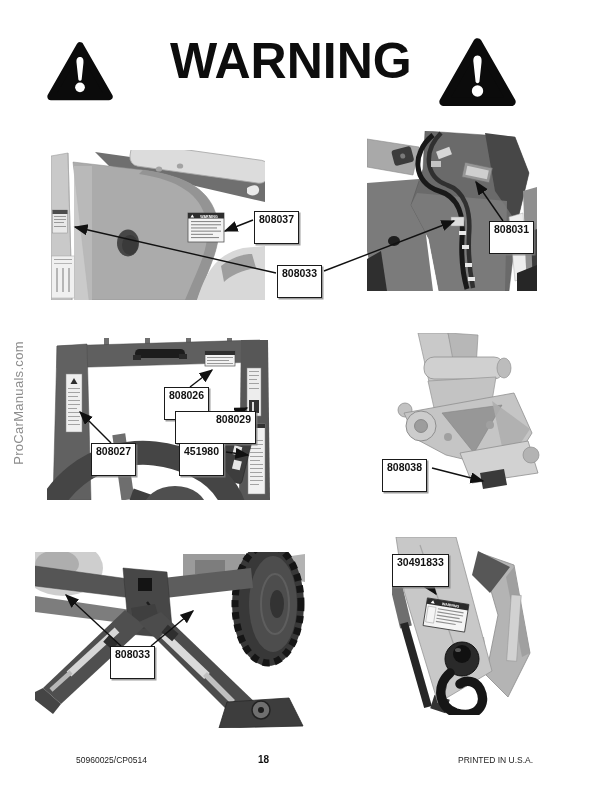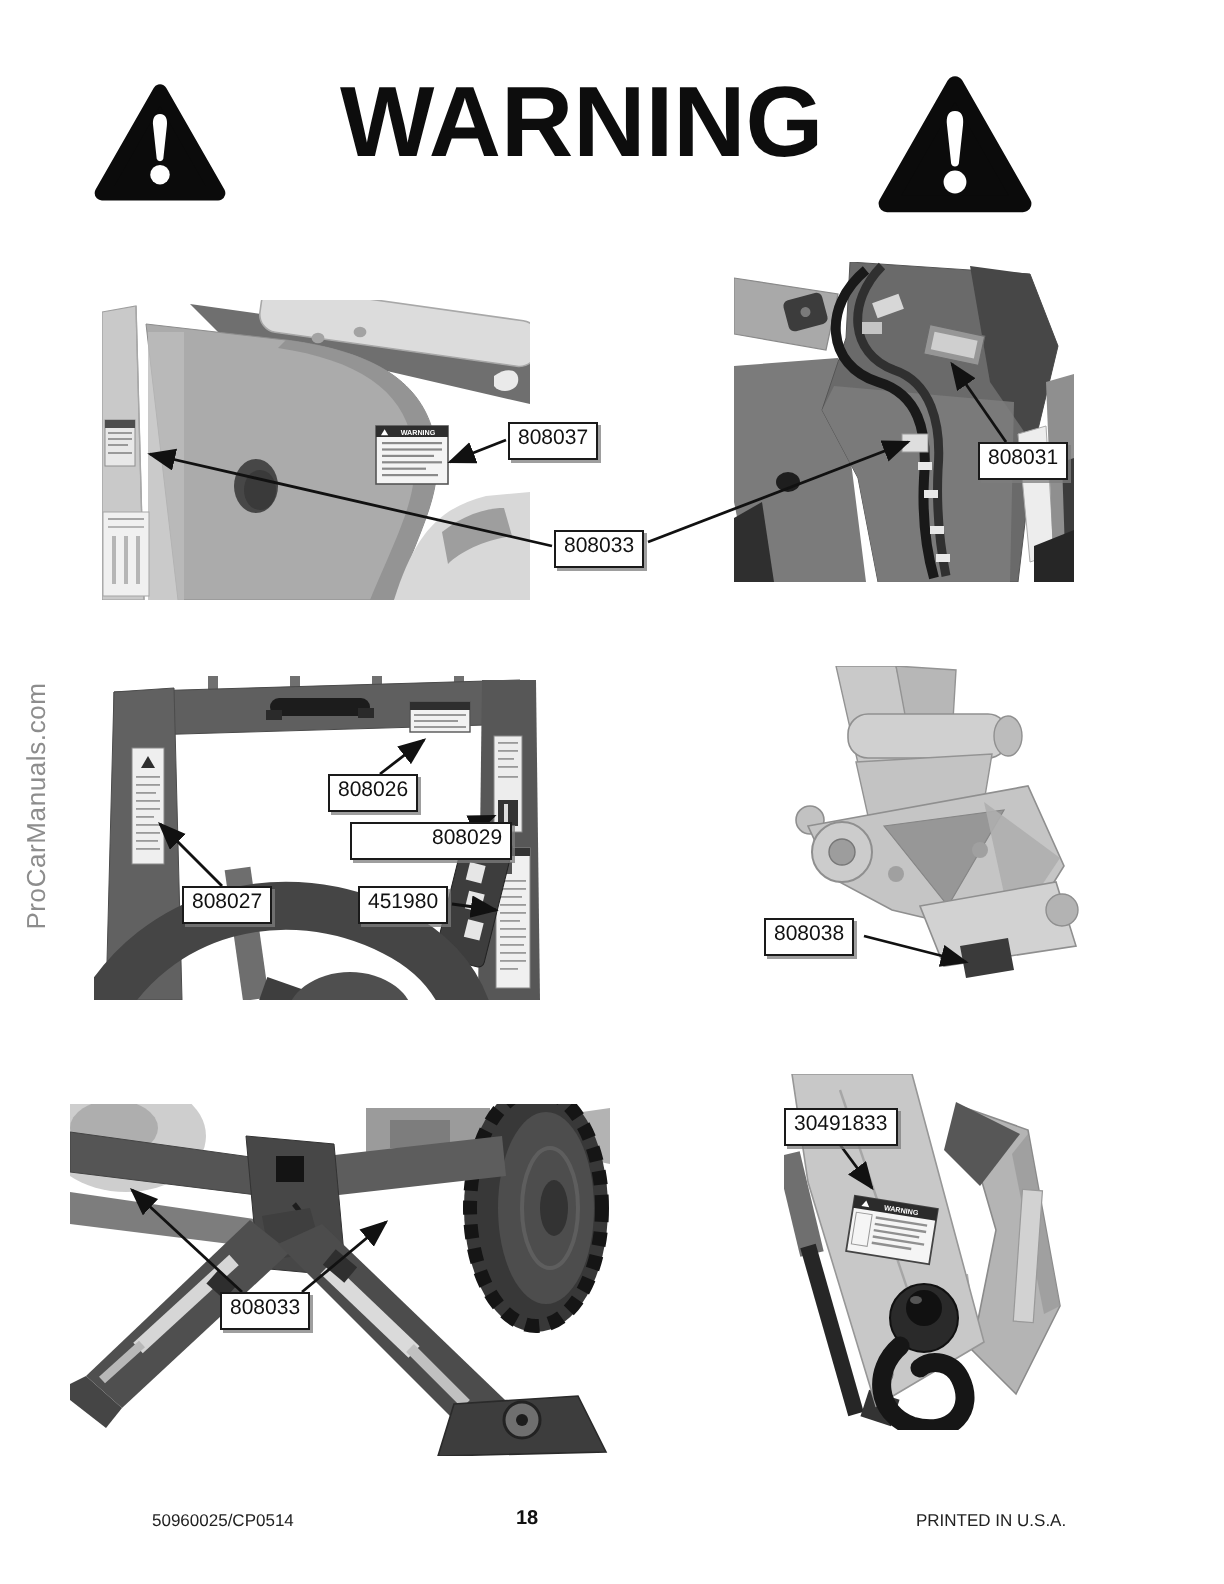--- a/index.html
+++ b/index.html
@@ -26,22 +26,22 @@
   .fig2 { left:367px; top:131px; width:170px; height:160px; }
   .fig3 { left:47px;  top:338px; width:223px; height:162px; }
   .fig4 { left:388px; top:333px; width:163px; height:164px; }
   .fig5 { left:35px;  top:552px; width:270px; height:176px; }
   .fig6 { left:392px; top:537px; width:145px; height:178px; }
 
   .arrows { position:absolute; left:0; top:0; width:612px; height:792px;
             pointer-events:none; z-index:5; }
 
   .callout { position:absolute; z-index:6; background:#ffffff; border:1px solid #1a1a1a;
-             height:19px; line-height:15px; padding:0 4px; font-size:10.5px; color:#111;
-             box-shadow:1.5px 1.5px 0 rgba(125,125,125,.75); white-space:nowrap; }
+             height:33px; line-height:15px; padding:0 4px; font-size:10.5px; color:#111;
+             box-shadow:1.5px 1.5px 0 rgba(125,125,125,.75); white-space:nowrap;font-weight:bold; }
 
   .footer-left  { position:absolute; left:33px;  top:755px; font-size:8.5px; color:#222;margin-left:43px; }
   .footer-page  { position:absolute; left:258px; top:754px; width:60px; 
                   font-size:10px; font-weight:bold; color:#111; }
   .footer-right { position:absolute; left:458px; top:755px; font-size:8.5px; color:#222; }
 </style>
 </head>
 <body>
 
 <div class="page">

